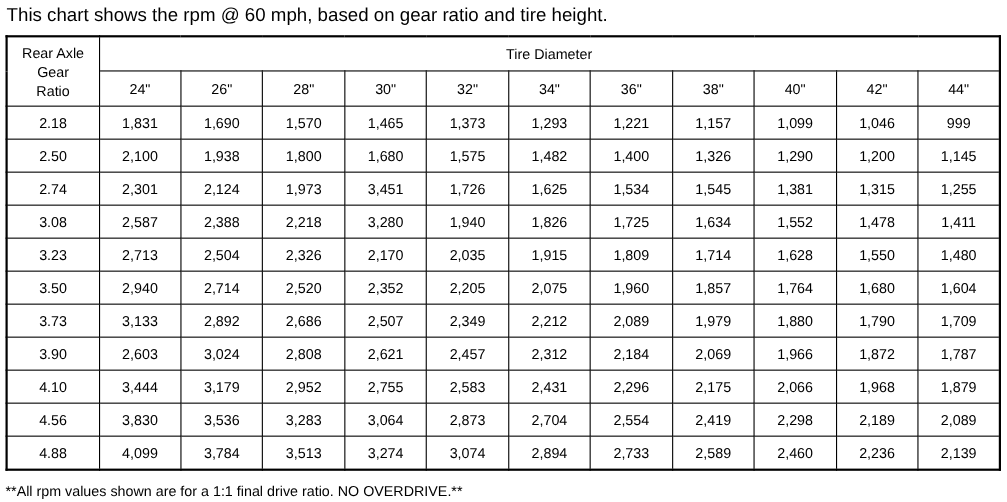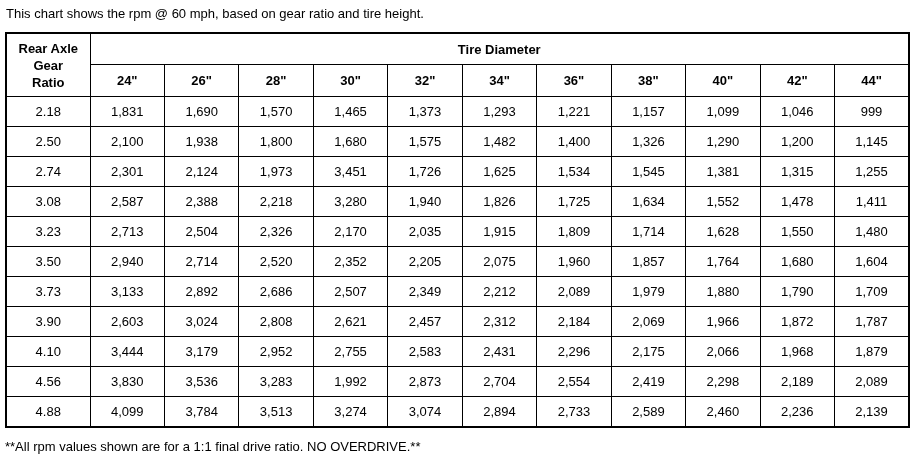--- a/index.html
+++ b/index.html
@@ -12,42 +12,42 @@
     height: 456px;
     font-family: "Liberation Sans", sans-serif;
     color: #000000;
     overflow: hidden;
     box-sizing: border-box;
   }
   .page {
     padding: 4px 5px 0 5px;
   }
   .title {
-    font-size: 13px;
+    font-size: 17px;
     line-height: 16px;
     margin: 2px 0 10px 1px;
     text-align: left;
   }
   table.rpm-table {
     border-collapse: collapse;
     table-layout: fixed;
     width: 905px;
     border: 2px solid #000000;
   }
   table.rpm-table th,
   table.rpm-table td {
     border: 1px solid #000000;
     text-align: center;
     vertical-align: middle;
     font-size: 13px;
     padding: 0;
     overflow: hidden;
   }
   table.rpm-table th {
-    font-weight: bold;
+    font-weight: normal;
   }
   col.ratio-col { width: 84px; }
   .corner-cell {
     line-height: 17px;
     border-right: 1px solid #000000;
   }
   .group-header-row th.group-cell {
     height: 30px;
   }
   .size-header-row th {
@@ -224,21 +224,21 @@
           <td>2,175</td>
           <td>2,066</td>
           <td>1,968</td>
           <td>1,879</td>
         </tr>
         <tr>
           <td>4.56</td>
           <td>3,830</td>
           <td>3,536</td>
           <td>3,283</td>
-          <td>1,992</td>
+          <td>3,064</td>
           <td>2,873</td>
           <td>2,704</td>
           <td>2,554</td>
           <td>2,419</td>
           <td>2,298</td>
           <td>2,189</td>
           <td>2,089</td>
         </tr>
         <tr>
           <td>4.88</td>

